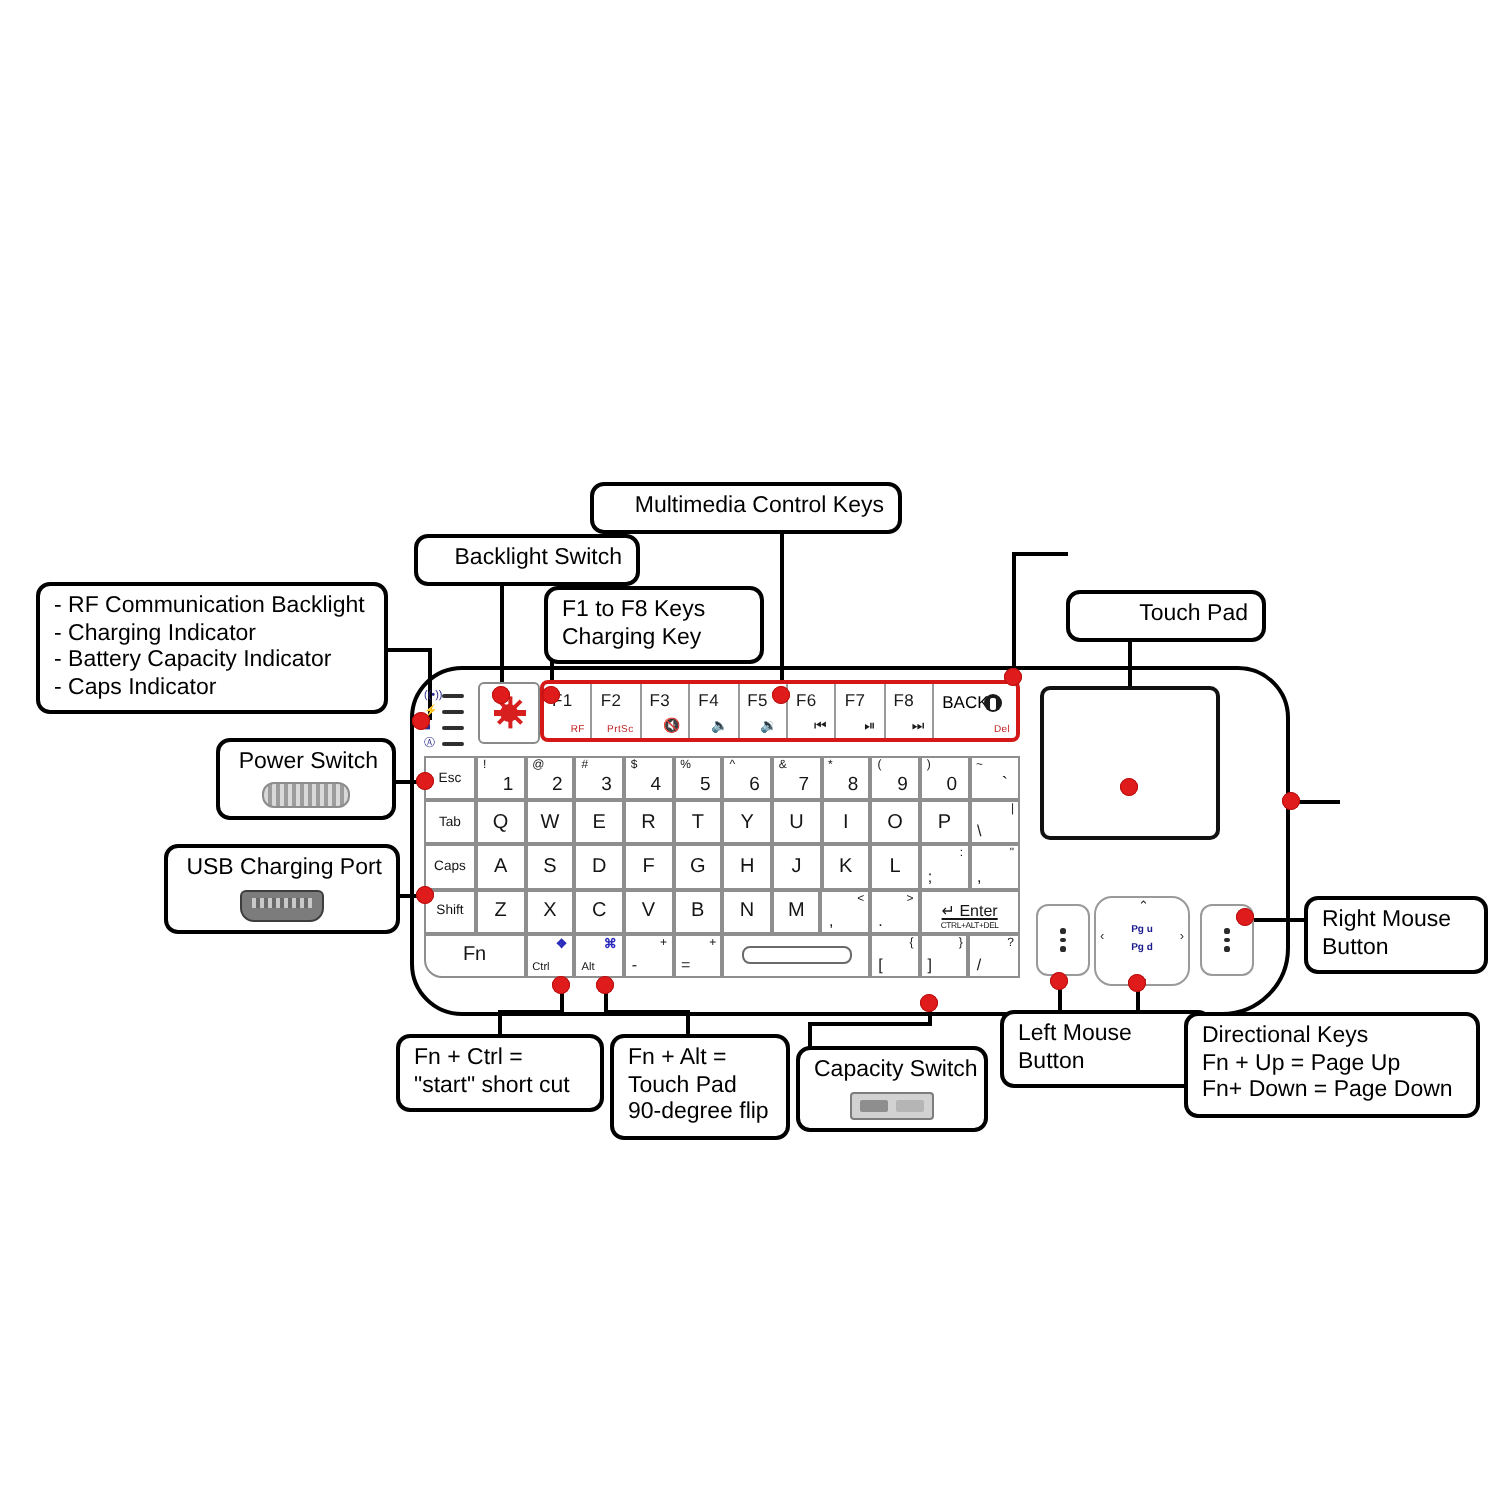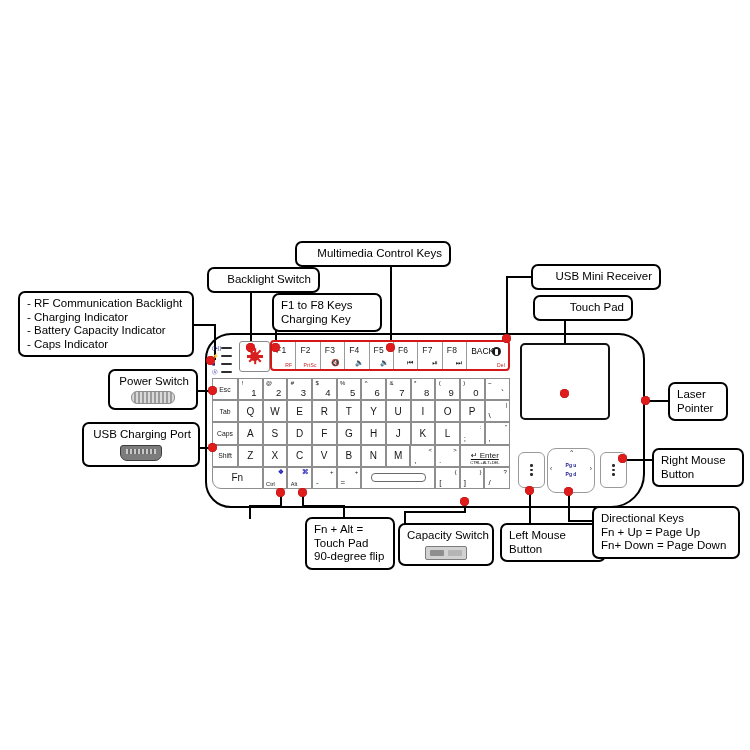--- a/index.html
+++ b/index.html
@@ -519,48 +519,45 @@
 
   <div class="callout center" style="left:295px;top:241px;width:156px;">
     <span class="ln">Multimedia Control Keys</span>
   </div>
 
   <div class="callout" style="left:272px;top:293px;width:110px;">
     <span class="ln">F1 to F8 Keys</span>
     <span class="ln">Charging Key</span>
   </div>
 
-  <div class="callout center" style="left:531px;top:264px;width:130px;">
-    <span class="ln">USB Mini Receiver</span>
-  </div>
 
   <div class="callout center" style="left:533px;top:295px;width:100px;">
     <span class="ln">Touch Pad</span>
   </div>
 
-  <div class="callout" style="left:668px;top:382px;width:60px;">
-    <span class="ln">Laser</span>
-    <span class="ln">Pointer</span>
-  </div>
 
   <div class="callout" style="left:652px;top:448px;width:92px;">
     <span class="ln">Right Mouse</span>
     <span class="ln">Button</span>
   </div>
 
   <div class="callout center" style="left:398px;top:523px;width:96px;">
     <span class="ln">Capacity Switch</span>
     <span class="ico-switch"></span>
   </div>
 
-  <div class="callout" style="left:500px;top:523px;width:106px;">
+  <div class="callout" style="left:500px;top:505px;width:106px;">
     <span class="ln">Left Mouse</span>
     <span class="ln">Button</span>
   </div>
 
+  <div class="callout" style="left:198px;top:517px;width:104px;">
+    <span class="ln">Fn + Ctrl =</span>
+    <span class="ln">"start" short cut</span>
+  </div>
 
   <div class="callout" style="left:305px;top:517px;width:90px;">
     <span class="ln">Fn + Alt =</span>
     <span class="ln">Touch Pad</span>
     <span class="ln">90-degree flip</span>
   </div>
 
   <div class="callout" style="left:592px;top:506px;width:148px;">
     <span class="ln">Directional Keys</span>
     <span class="ln">Fn + Up = Page Up</span>

